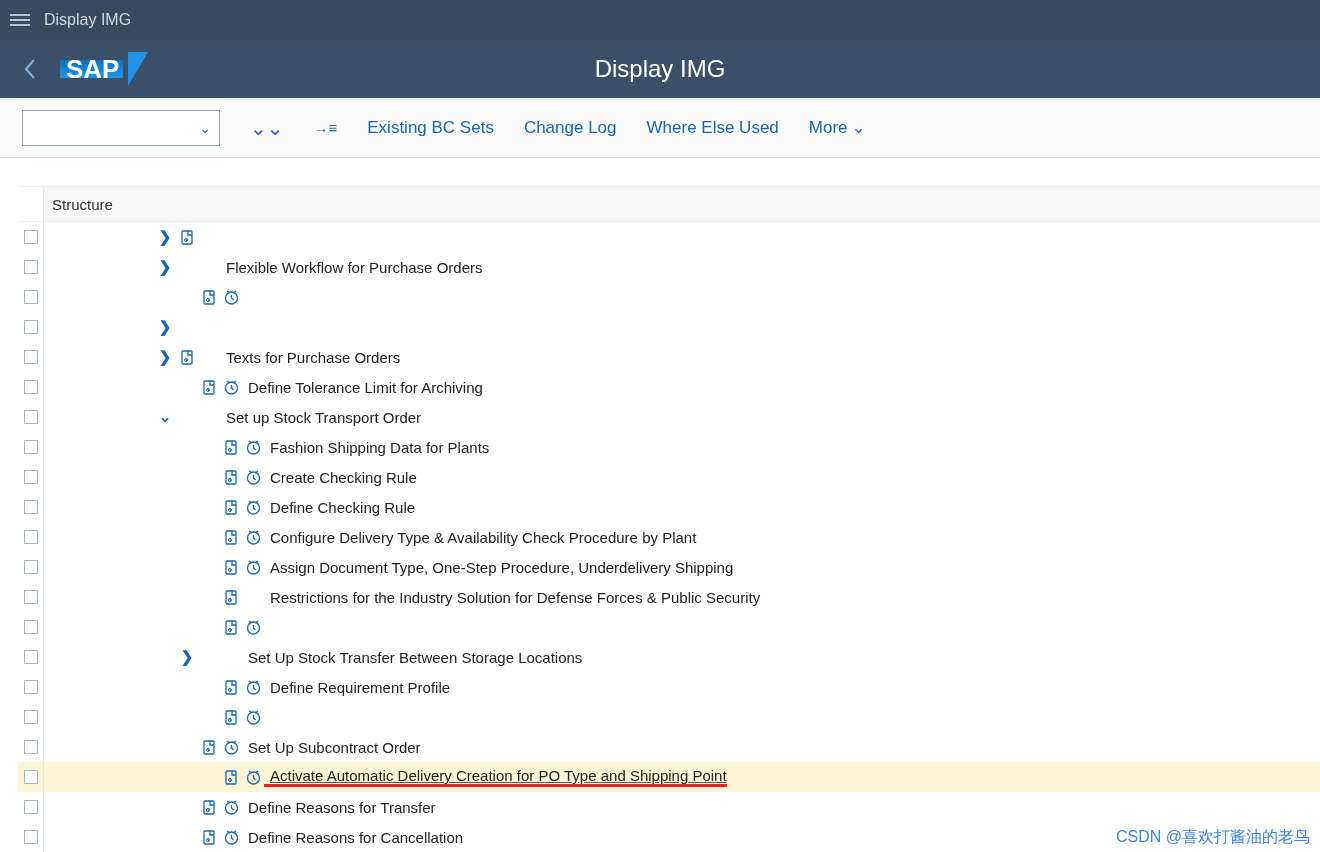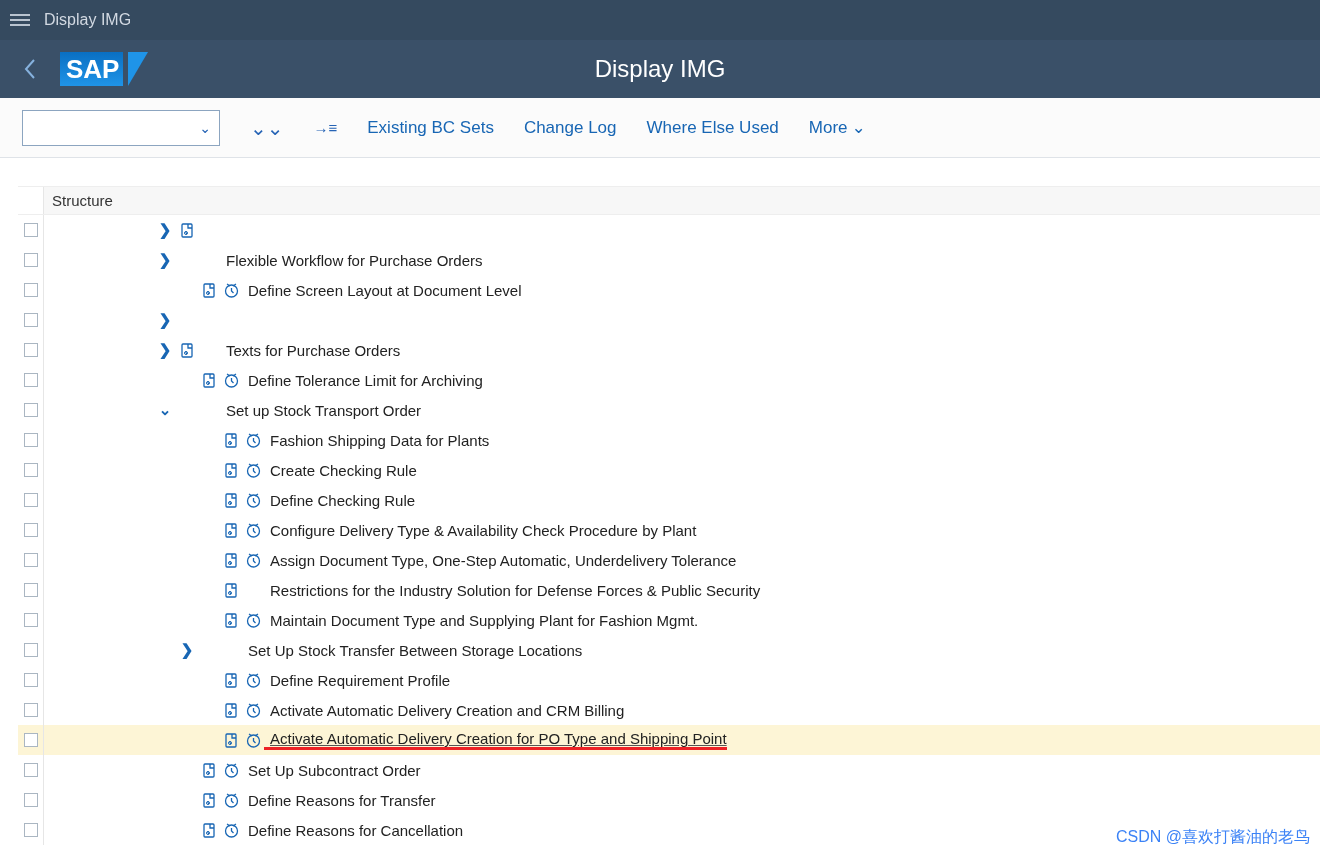--- a/index.html
+++ b/index.html
@@ -5,32 +5,32 @@
   * { box-sizing: border-box; margin: 0; padding: 0; }
   body { font-family: Arial, sans-serif; font-size: 14px; color: #333; background: #fff; width: 1320px; }
   .shell-top { background: #354a5f; color: #fff; height: 40px; display: flex; align-items: center; padding: 0 10px; }
   .menu-icon { cursor: pointer; display: inline-flex; flex-direction: column; gap: 3px; margin-right: 14px; }
   .menu-icon span { width: 20px; height: 2px; background: #b9c4d0; display: block; }
   .shell-title { font-size: 16px; color: #d2d9e2; }
   .shell-main { background: #3a5068; height: 58px; display: flex; align-items: center; position: relative; }
   .back-btn { width: 60px; height: 58px; display: flex; align-items: center; justify-content: center; cursor: pointer; }
   .back-btn svg { stroke: #86b2de; }
   .sap-logo { color: #fff; font-weight: bold; font-size: 26px; display: flex; align-items: center; gap: 6px; }
-  .sap-logo .box { background: linear-gradient(#0a6fc2, #1f94e8); color: #fff; padding: 0 4px 0 6px; height: 34px; display: flex; align-items: center; }
+  .sap-logo .box { background: linear-gradient(#0a6fc2, #1f94e8); color: #fff; padding: 0 4px 0 6px; height: 18px; display: flex; align-items: center; }
   .sap-logo .tri { width: 0; height: 0; border-top: 34px solid #1f94e8; border-right: 20px solid transparent; margin-left:-1px; }
   .page-title { position: absolute; left: 50%; transform: translateX(-50%); color: #fff; font-size: 24px; }
   .toolbar { background: #fbfbfb; border-bottom: 1px solid #dfe3e8; height: 60px; display: flex; align-items: center; padding: 0 22px; gap: 30px; }
   .tb-select { height: 36px; width: 198px; border: 1px solid #8ca5c0; background: #fff; display: flex; align-items: center; justify-content: flex-end; padding-right: 8px; cursor: pointer; }
   .tb-chev { color: #2563b5; font-size: 14px; }
   .tb-double-chev { color: #2563b5; font-size: 20px; cursor: pointer; }
   .tb-icon-btn { color: #2563b5; cursor: pointer; font-size: 15px; }
   .tb-link { color: #1866b4; font-size: 17px; cursor: pointer; }
   .tb-more { color: #1866b4; font-size: 17px; cursor: pointer; display: inline-flex; align-items: center; gap: 4px; }
   .tree-wrap { padding: 28px 0 0 18px; }
-  .tree-header { height: 29px; display: flex; align-items: center; background: #f7f7f7; border-top: 1px solid #eee; border-bottom: 1px solid #eee; }
+  .tree-header { height: 36px; display: flex; align-items: center; background: #f7f7f7; border-top: 1px solid #eee; border-bottom: 1px solid #eee; }
   .col-blank { width: 26px; height: 100%; border-right: 1px solid #e6e6e6; background: #fff; }
   .col-struct { padding-left: 8px; font-size: 15px; color: #333; }
   .tree-row { height: 30px; display: flex; align-items: center; font-size: 15px; color: #222; }
   .tree-row.sel { background: #fdf5d6; }
   .cb-cell { width: 26px; display: flex; align-items: center; justify-content: center; border-right: 1px solid #e6e6e6; height: 100%; }
   .cb { width: 14px; height: 14px; border: 1px solid #aab6c2; background: #fff; cursor: pointer; }
   .pad { display: inline-block; }
   .exp-icon { width: 22px; text-align: center; color: #1866b4; font-weight: bold; cursor: pointer; }
   .icon-doc, .icon-clock { width: 22px; display: inline-flex; align-items: center; justify-content: center; cursor: pointer; }
   .icon-doc svg, .icon-clock svg { stroke: #1866b4; }
@@ -125,21 +125,20 @@
             <path d="M6 9v2l1 1" stroke-width="1"></path>
           </svg>
         </span>
         <span class="icon-clock">
           <svg width="17" height="17" viewBox="0 0 17 17" fill="none">
             <circle cx="8.5" cy="9" r="6" stroke-width="1.3"></circle>
             <path d="M8.5 6v3l2 2" stroke-width="1.3"></path>
             <path d="M4 2l3 2M13 2l-3 2" stroke-width="1.2"></path>
           </svg>
         </span>
-        <span class="node-label">Define Screen Layout at Document Level</span>
       </div>
       <div class="tree-row">
         <div class="cb-cell">
           <div class="cb"></div>
         </div>
         <span class="pad" style="width:110px"></span>
         <span class="exp-icon">❯</span>
         <span class="icon-doc"></span>
         <span class="icon-clock"></span>
       </div>
@@ -299,21 +298,21 @@
             <path d="M6 9v2l1 1" stroke-width="1"></path>
           </svg>
         </span>
         <span class="icon-clock">
           <svg width="17" height="17" viewBox="0 0 17 17" fill="none">
             <circle cx="8.5" cy="9" r="6" stroke-width="1.3"></circle>
             <path d="M8.5 6v3l2 2" stroke-width="1.3"></path>
             <path d="M4 2l3 2M13 2l-3 2" stroke-width="1.2"></path>
           </svg>
         </span>
-        <span class="node-label">Assign Document Type, One-Step Automatic, Underdelivery Tolerance</span>
+        <span class="node-label">Assign Document Type, One-Step Procedure, Underdelivery Shipping</span>
       </div>
       <div class="tree-row">
         <div class="cb-cell">
           <div class="cb"></div>
         </div>
         <span class="pad" style="width:154px"></span>
         <span class="exp-icon"></span>
         <span class="icon-doc">
           <svg width="15" height="17" viewBox="0 0 15 17" fill="none">
             <rect x="2" y="2" width="10" height="13" rx="1" stroke-width="1.3"></rect>
@@ -339,21 +338,20 @@
             <path d="M6 9v2l1 1" stroke-width="1"></path>
           </svg>
         </span>
         <span class="icon-clock">
           <svg width="17" height="17" viewBox="0 0 17 17" fill="none">
             <circle cx="8.5" cy="9" r="6" stroke-width="1.3"></circle>
             <path d="M8.5 6v3l2 2" stroke-width="1.3"></path>
             <path d="M4 2l3 2M13 2l-3 2" stroke-width="1.2"></path>
           </svg>
         </span>
-        <span class="node-label">Maintain Document Type and Supplying Plant for Fashion Mgmt.</span>
       </div>
       <div class="tree-row">
         <div class="cb-cell">
           <div class="cb"></div>
         </div>
         <span class="pad" style="width:132px"></span>
         <span class="exp-icon">❯</span>
         <span class="icon-doc"></span>
         <span class="icon-clock"></span>
         <span class="node-label">Set Up Stock Transfer Between Storage Locations</span>
@@ -395,21 +393,43 @@
             <path d="M6 9v2l1 1" stroke-width="1"></path>
           </svg>
         </span>
         <span class="icon-clock">
           <svg width="17" height="17" viewBox="0 0 17 17" fill="none">
             <circle cx="8.5" cy="9" r="6" stroke-width="1.3"></circle>
             <path d="M8.5 6v3l2 2" stroke-width="1.3"></path>
             <path d="M4 2l3 2M13 2l-3 2" stroke-width="1.2"></path>
           </svg>
         </span>
-        <span class="node-label">Activate Automatic Delivery Creation and CRM Billing</span>
+      </div>
+      <div class="tree-row">
+        <div class="cb-cell">
+          <div class="cb"></div>
+        </div>
+        <span class="pad" style="width:132px"></span>
+        <span class="exp-icon"></span>
+        <span class="icon-doc">
+          <svg width="15" height="17" viewBox="0 0 15 17" fill="none">
+            <rect x="2" y="2" width="10" height="13" rx="1" stroke-width="1.3"></rect>
+            <path d="M8 2v4h4" stroke-width="1.3"></path>
+            <circle cx="6" cy="11" r="1.5" stroke-width="1"></circle>
+            <path d="M6 9v2l1 1" stroke-width="1"></path>
+          </svg>
+        </span>
+        <span class="icon-clock">
+          <svg width="17" height="17" viewBox="0 0 17 17" fill="none">
+            <circle cx="8.5" cy="9" r="6" stroke-width="1.3"></circle>
+            <path d="M8.5 6v3l2 2" stroke-width="1.3"></path>
+            <path d="M4 2l3 2M13 2l-3 2" stroke-width="1.2"></path>
+          </svg>
+        </span>
+        <span class="node-label">Set Up Subcontract Order</span>
       </div>
       <div class="tree-row sel">
         <div class="cb-cell">
           <div class="cb"></div>
         </div>
         <span class="pad" style="width:154px"></span>
         <span class="exp-icon"></span>
         <span class="icon-doc">
           <svg width="15" height="17" viewBox="0 0 15 17" fill="none">
             <rect x="2" y="2" width="10" height="13" rx="1" stroke-width="1.3"></rect>
@@ -419,43 +439,20 @@
           </svg>
         </span>
         <span class="icon-clock">
           <svg width="17" height="17" viewBox="0 0 17 17" fill="none">
             <circle cx="8.5" cy="9" r="6" stroke-width="1.3"></circle>
             <path d="M8.5 6v3l2 2" stroke-width="1.3"></path>
             <path d="M4 2l3 2M13 2l-3 2" stroke-width="1.2"></path>
           </svg>
         </span>
         <span class="node-label underlined redline">Activate Automatic Delivery Creation for PO Type and Shipping Point</span>
-      </div>
-      <div class="tree-row">
-        <div class="cb-cell">
-          <div class="cb"></div>
-        </div>
-        <span class="pad" style="width:132px"></span>
-        <span class="exp-icon"></span>
-        <span class="icon-doc">
-          <svg width="15" height="17" viewBox="0 0 15 17" fill="none">
-            <rect x="2" y="2" width="10" height="13" rx="1" stroke-width="1.3"></rect>
-            <path d="M8 2v4h4" stroke-width="1.3"></path>
-            <circle cx="6" cy="11" r="1.5" stroke-width="1"></circle>
-            <path d="M6 9v2l1 1" stroke-width="1"></path>
-          </svg>
-        </span>
-        <span class="icon-clock">
-          <svg width="17" height="17" viewBox="0 0 17 17" fill="none">
-            <circle cx="8.5" cy="9" r="6" stroke-width="1.3"></circle>
-            <path d="M8.5 6v3l2 2" stroke-width="1.3"></path>
-            <path d="M4 2l3 2M13 2l-3 2" stroke-width="1.2"></path>
-          </svg>
-        </span>
-        <span class="node-label">Set Up Subcontract Order</span>
       </div>
       <div class="tree-row">
         <div class="cb-cell">
           <div class="cb"></div>
         </div>
         <span class="pad" style="width:132px"></span>
         <span class="exp-icon"></span>
         <span class="icon-doc">
           <svg width="15" height="17" viewBox="0 0 15 17" fill="none">
             <rect x="2" y="2" width="10" height="13" rx="1" stroke-width="1.3"></rect>

